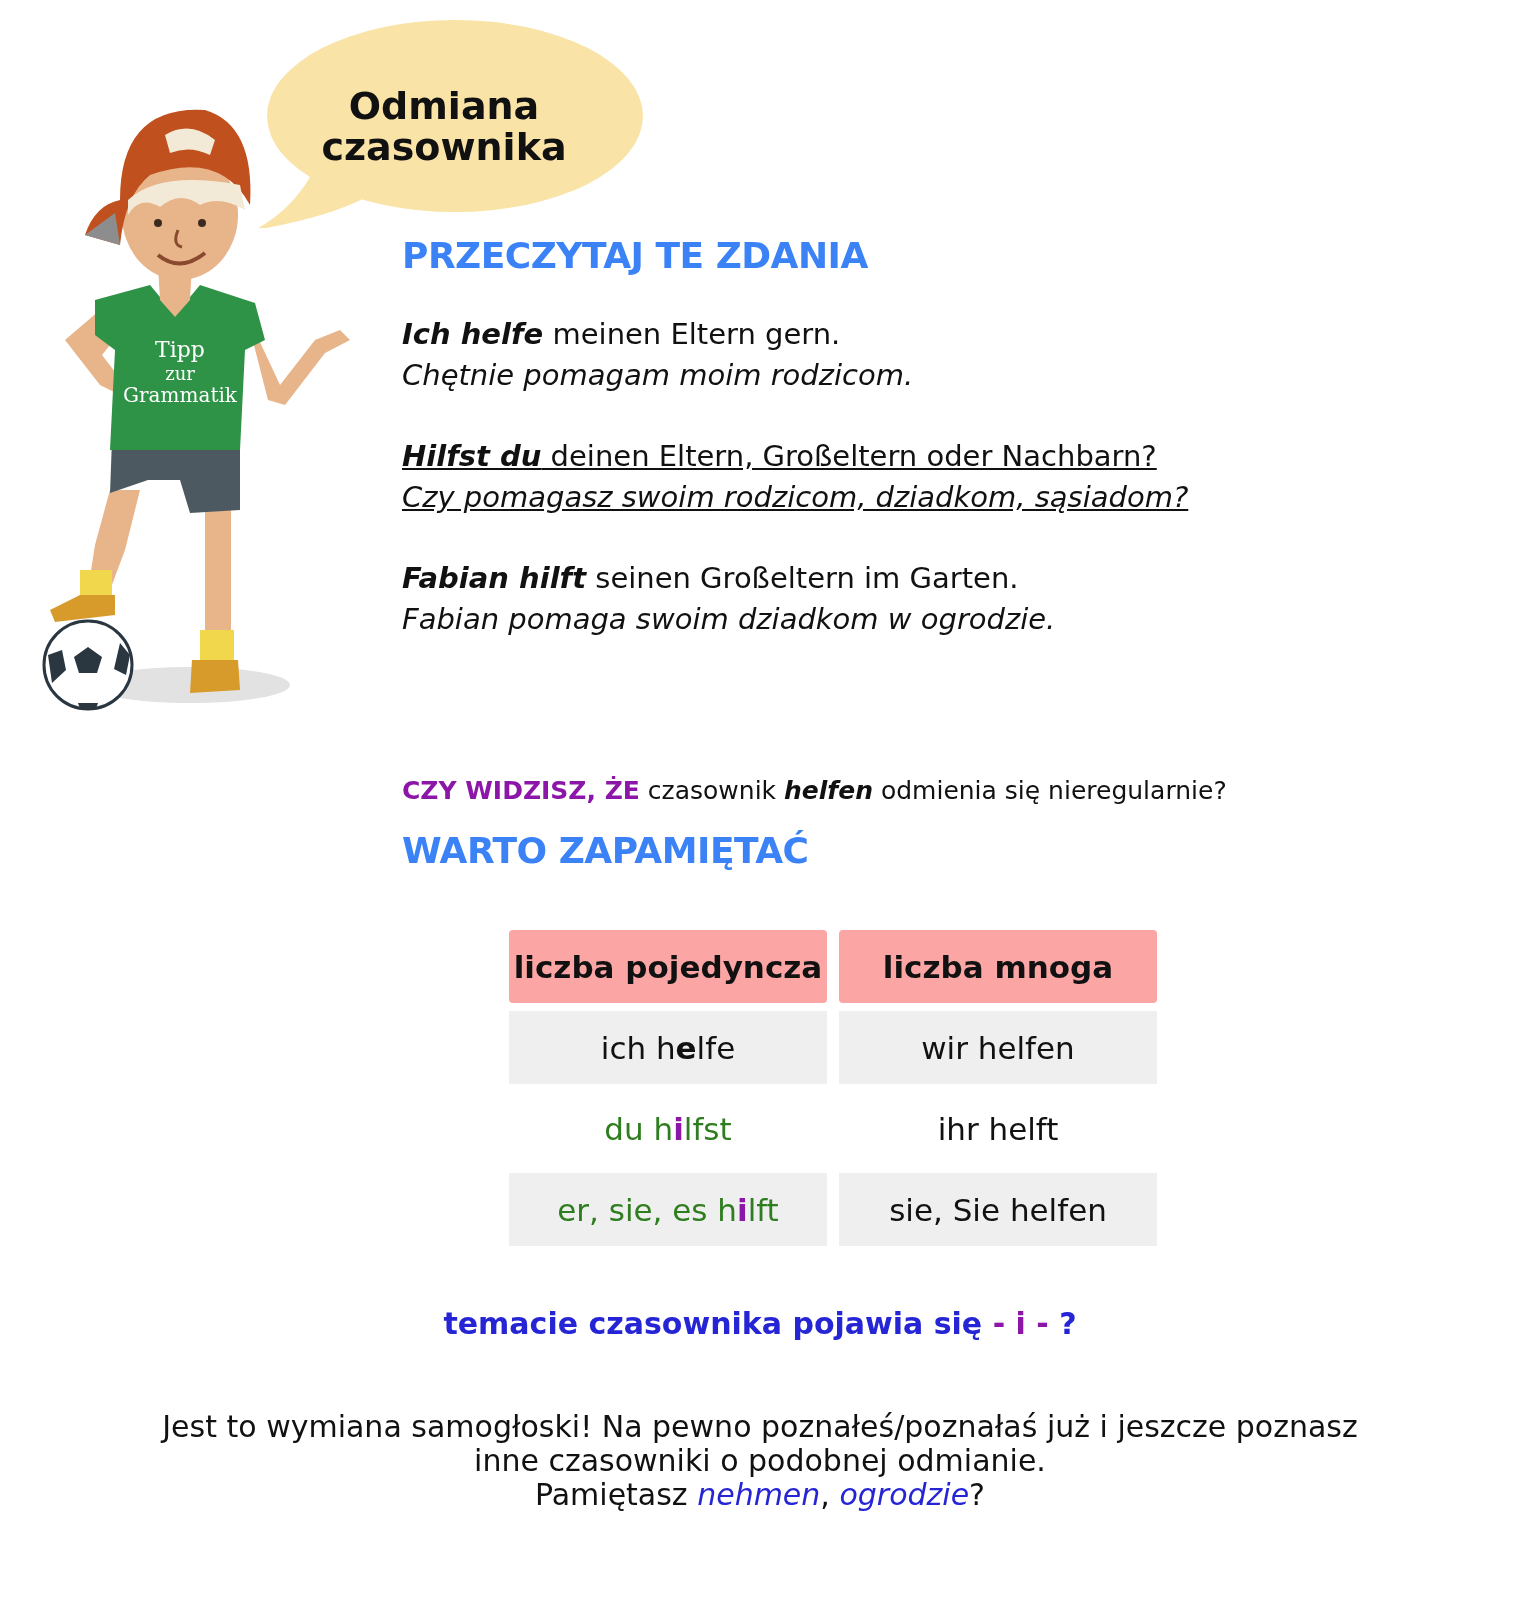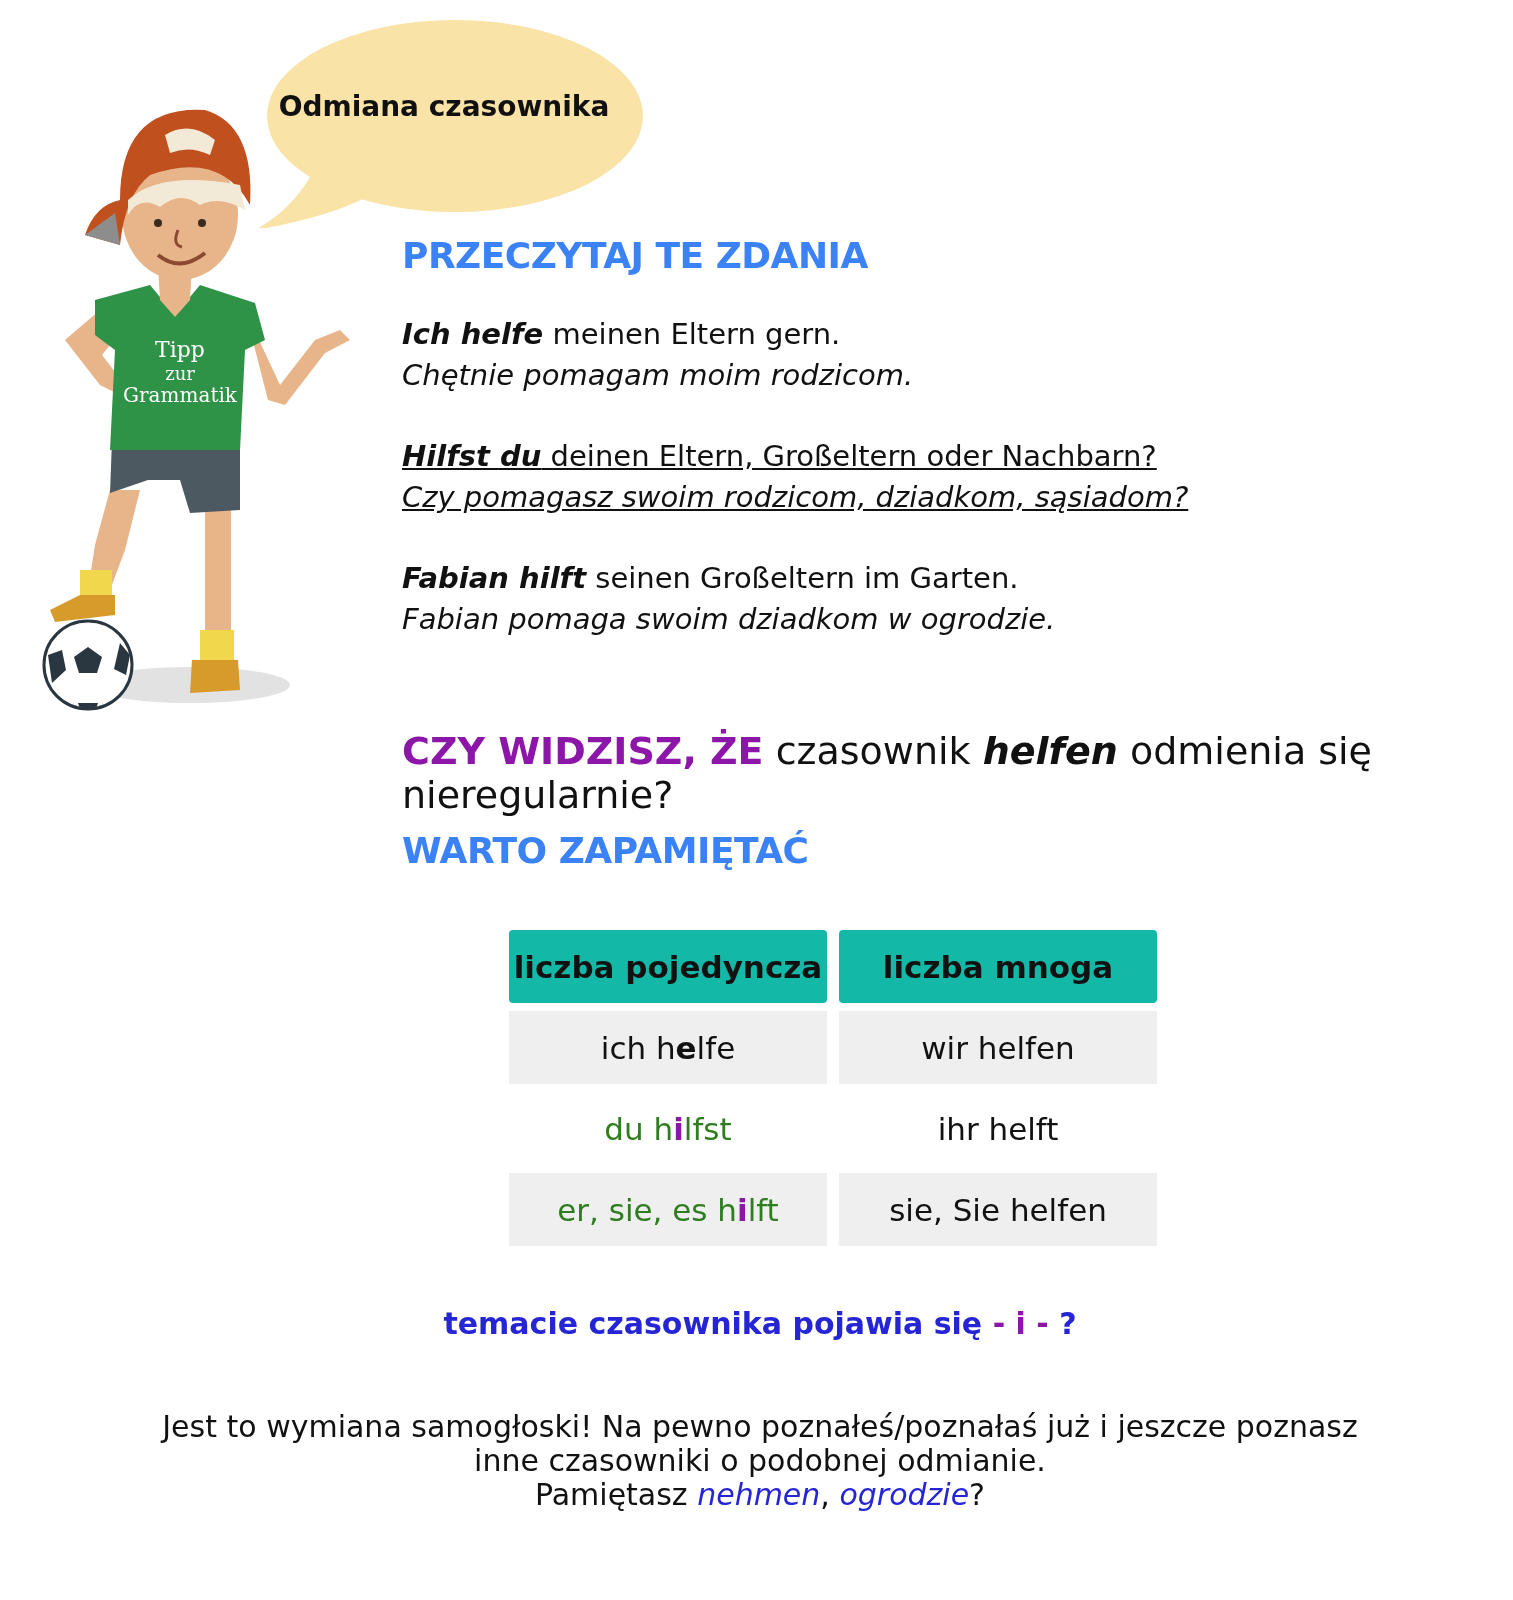--- a/index.html
+++ b/index.html
@@ -1,36 +1,36 @@
 <!DOCTYPE html>
 <html><head>
 <meta charset="utf-8">
 <style>
   html, body { margin:0; padding:0; background:#ffffff; }
   body { width:1513px; height:1600px; position:relative; overflow:hidden;
          font-family:"DejaVu Sans", "Liberation Sans", sans-serif; color:#111; }
   .abs { position:absolute; }
   .bubble { left:255px; top:18px; width:390px; height:210px; }
-  .bubble-text { left:258px; top:86px; width:372px; text-align:center; font-size:28px; line-height:41px; color:#111; }
+  .bubble-text { left:258px; top:86px; width:372px; text-align:center; font-size:38px; line-height:41px; color:#111; }
   .bubble-text .b { font-weight:bold; }
   .bubble-text .bi { font-weight:bold; font-style:italic; }
   .boy { left:40px; top:95px; width:330px; height:630px; }
   .heading { font-weight:bold; color:#3b82f6; font-size:36px; letter-spacing:-0.5px; }
   .h1 { left:402px; top:235px; }
   .sent { left:402px; font-size:29px; line-height:41px; color:#111; }
   .sent .de-b { font-weight:bold; font-style:italic; }
   .sent .pl { font-style:italic; display:block; }
   .s1 { top:314px; } .s2 { top:436px;text-decoration:underline; } .s3 { top:558px; }
-  .q { left:402px; top:729px; font-size:38px; }
+  .q { left:402px; top:776px; font-size:25px; }
   .q .hl { font-weight:bold; color:#8b16a8; }
   .q .bi { font-weight:bold; font-style:italic; }
   .h2 { left:402px; top:830px; }
   table.conj { position:absolute; left:497px; top:922px; border-collapse:separate; border-spacing:12px 8px; }
   table.conj td, table.conj th { width:318px; height:73px; text-align:center; font-size:31px; padding:0; }
-  table.conj th { background:#14b8a6; border-radius:4px; font-weight:bold; color:#111; }
+  table.conj th { background:#fca5a5; border-radius:4px; font-weight:bold; color:#111; }
   table.conj tr.shade td { background:#efefef; }
   .green { color:#2e7d1e; }
   .vowel-e { font-weight:bold; }
   .vowel-i { color:#8b16a8; font-weight:bold; }
   .blue-note { left:130px; top:1307px; width:1260px; text-align:center; font-size:30px; line-height:34px; font-weight:bold; color:#2525d6; }
   .blue-note .pu { color:#8b16a8; }
   .final { left:130px; top:1410px; width:1260px; text-align:center; font-size:30px; line-height:34px; font-weight:normal; color:#111; }
   .final .vb { color:#2525d6; font-style:italic; }
 </style>
 </head>

